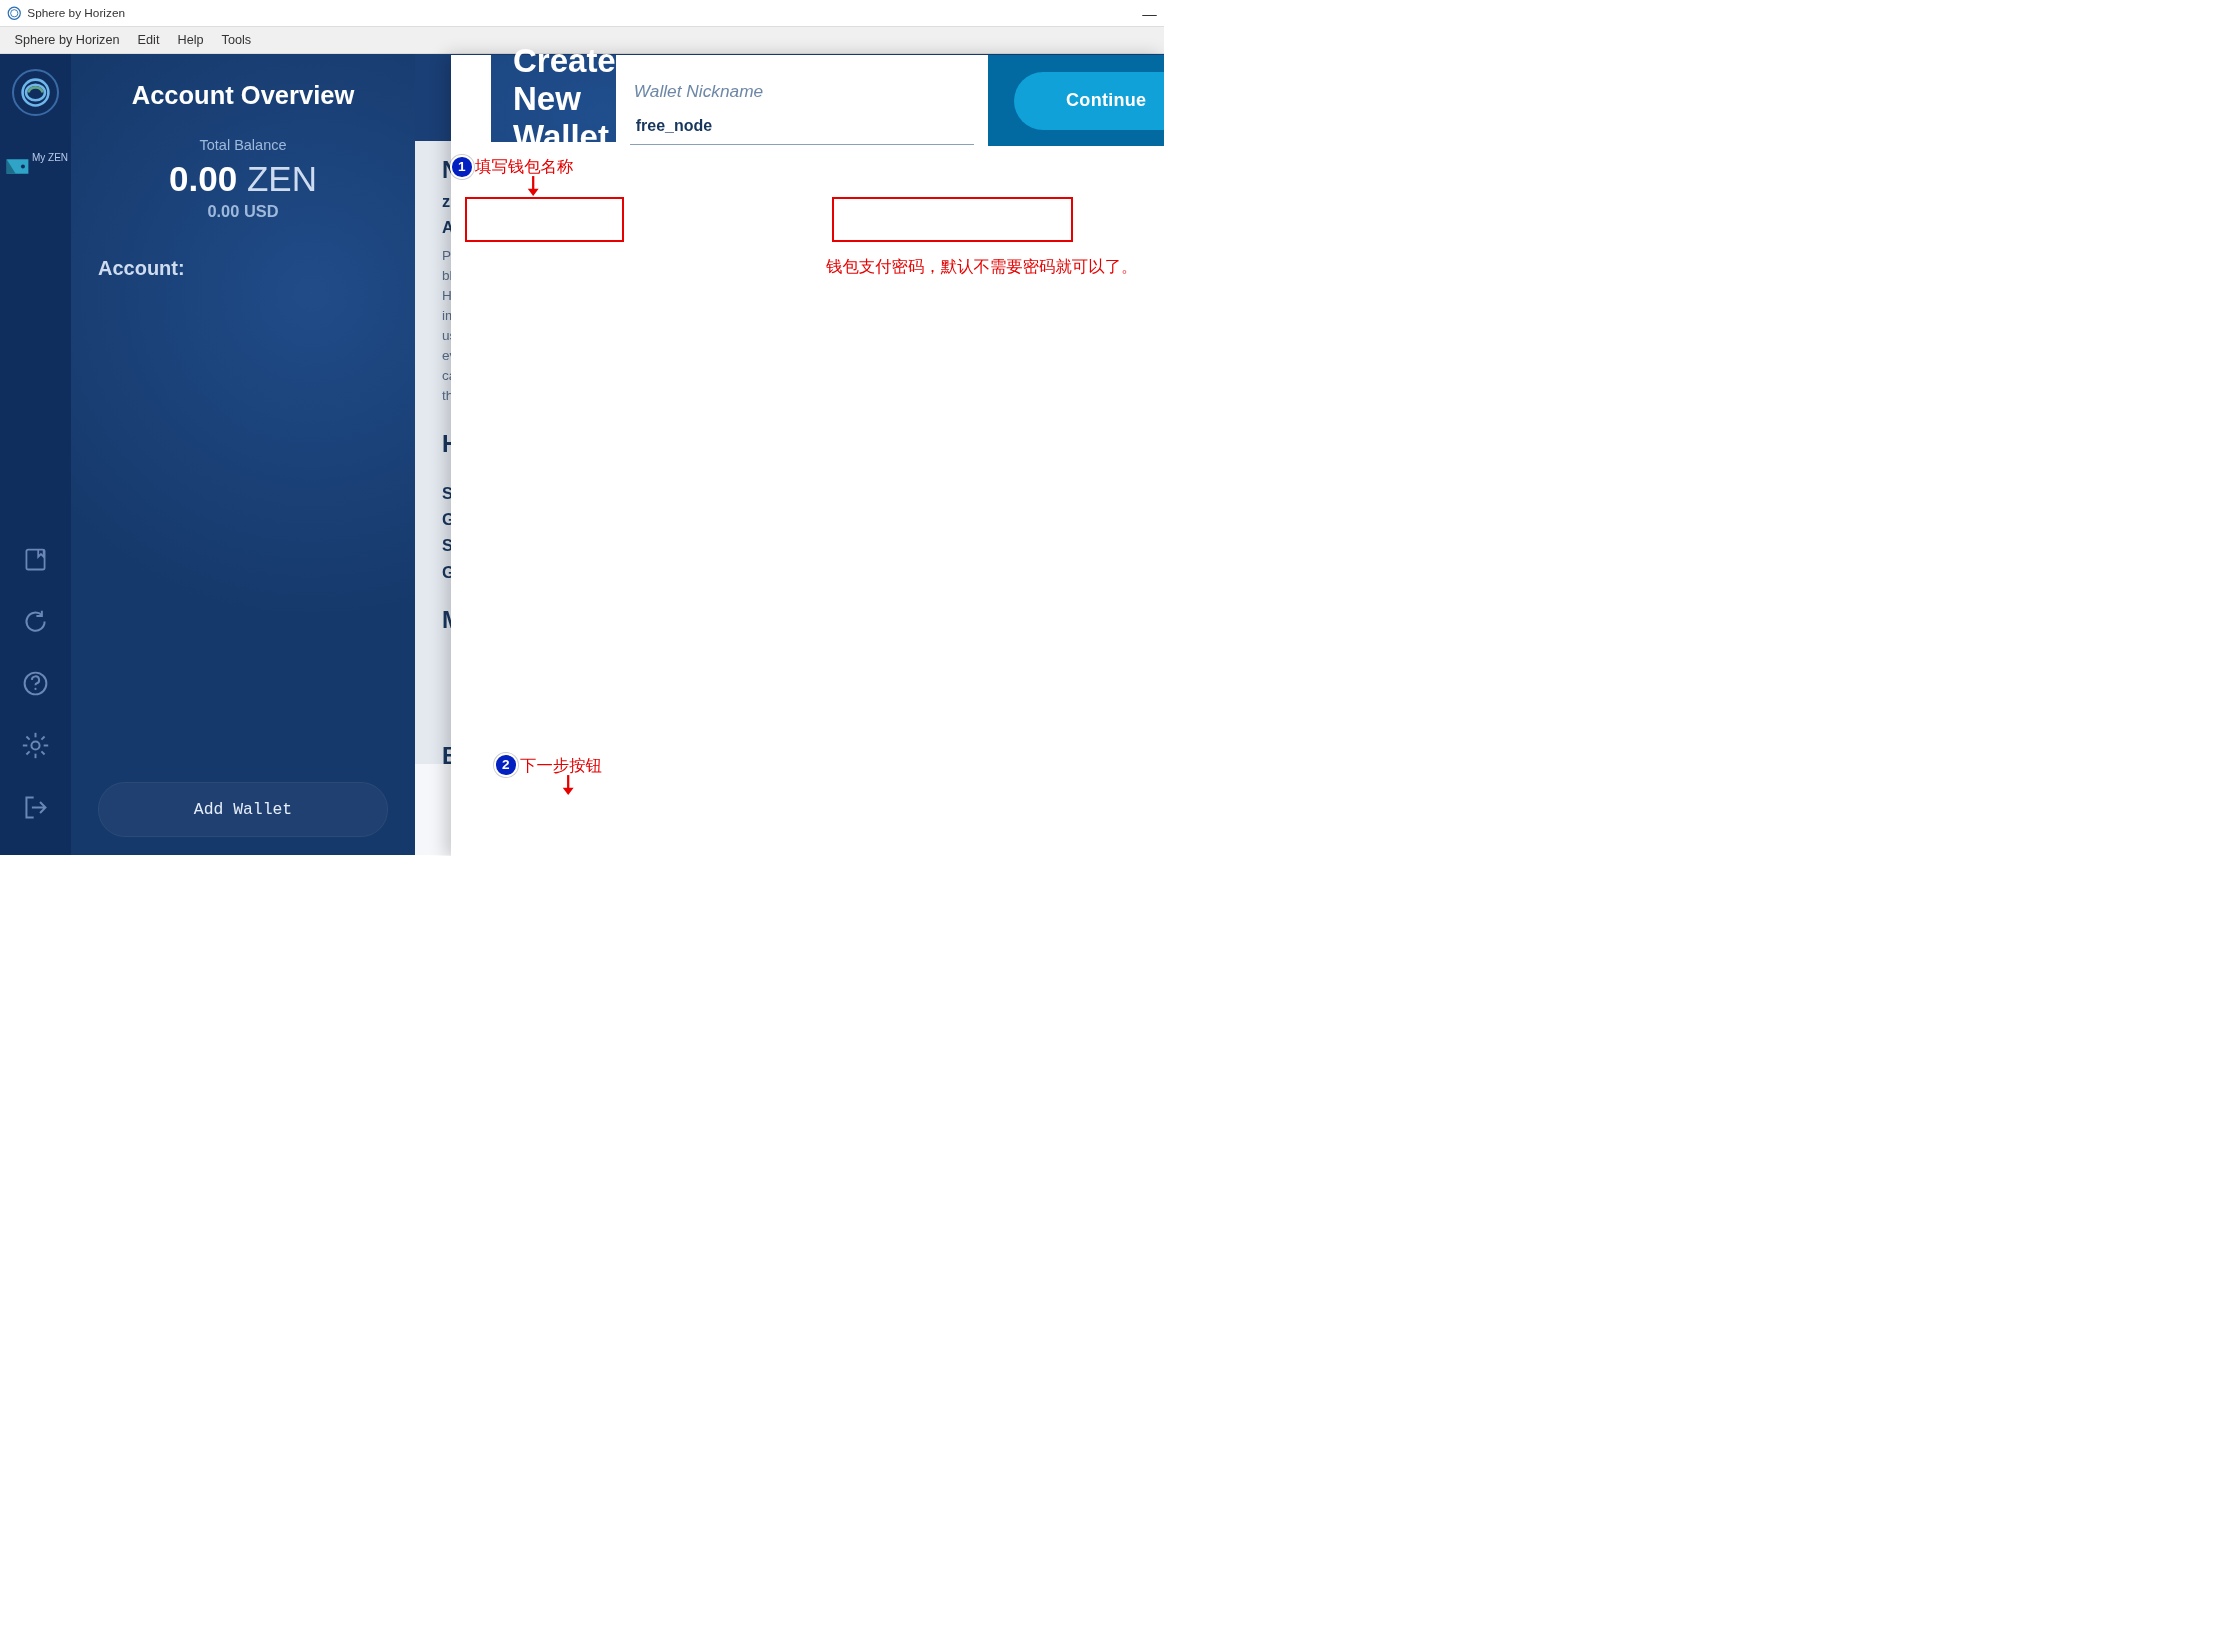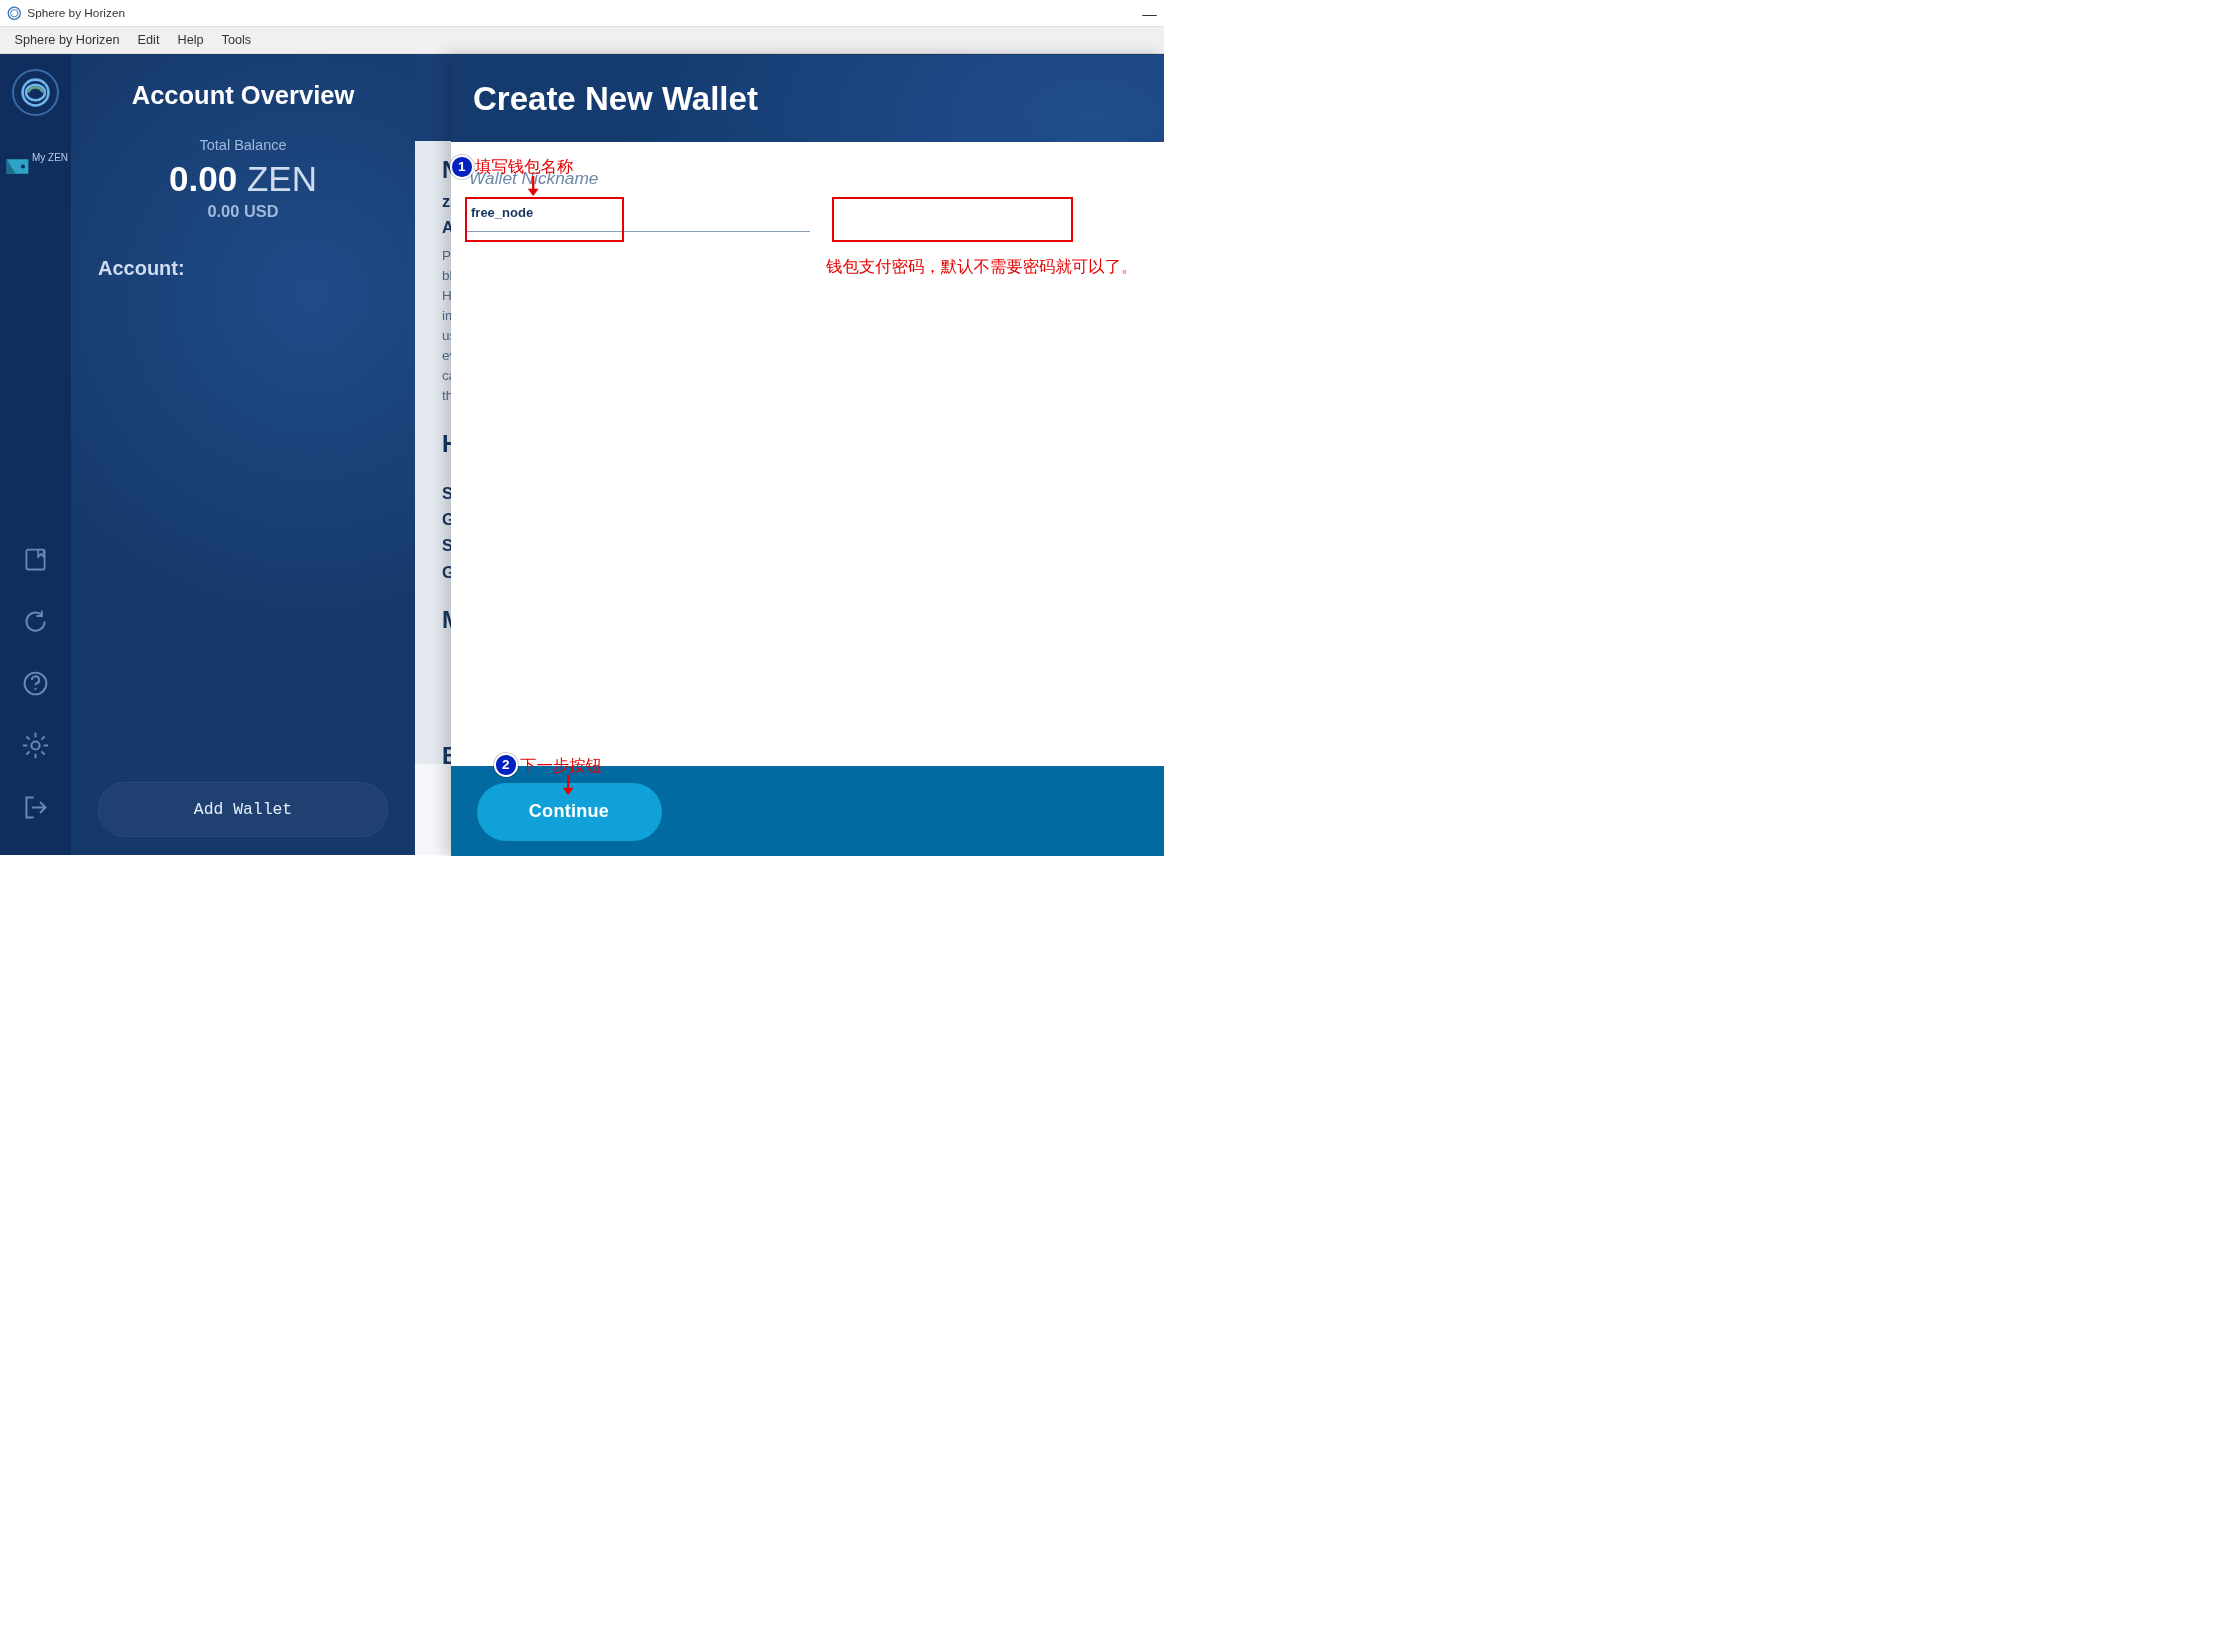--- a/index.html
+++ b/index.html
@@ -40,28 +40,28 @@
     .content-bg { flex: 1; background: #e4e9f0; position: relative; overflow: hidden; }
     .bg-header { height: 87px; background: #1a3f76; }
     .bg-body { padding: 12.7px 27px; color: #17365e; }
     .bg-body .heading-lg { font-size: 23.6px; font-weight: 700; margin-top: 3.6px; color: #17365e; }
     .bg-body .subhead { font-size: 16.4px; font-weight: 700; margin-top: 7.3px; color: #17365e; }
     .bg-body .para { font-size: 13.6px; color: #566d8a; line-height: 20px; margin-top: 9px; max-width: 55px; overflow: hidden; }
     .bg-body .row { margin-top: 25.5px; }
     .bg-bottom { position: absolute; bottom: 0; left: 0; right: 0; height: 91px; background: #f5f7fa; }
 
     
-    .modal { position: absolute; left: 451px; top: 55px; width: 713px; height: 802px; background: #fff; box-shadow: -5.5px 0 16.4px rgba(0,0,0,0.2); display: flex; flex-direction: column; }
+    .modal { position: absolute; left: 451px; top: 55px; width: 713px; height: 802px; background: #fff; box-shadow: -5.5px 0 16.4px rgba(0,0,0,0.2); display: flex; flex-direction: row; padding-left: 40px; }
     .modal-header { height: 87px; background: #143a6e; background-image: radial-gradient(ellipse 818px 455px at 90% 70%, rgba(44,98,171,0.5), rgba(20,58,110,0) 60%); display: flex; align-items: center; padding-left: 22px; }
     .modal-header h2 { color: #fff; font-size: 33px; font-weight: 800; }
     .modal-body { flex: 1; padding: 25.5px 0 0 14.5px; position: relative; }
     .form-row { display: flex; gap: 14.5px; }
     .form-col { display: flex; flex-direction: column; }
     .form-label { color: #6c87a7; font-size: 17.3px; margin-bottom: 5.5px; padding-left: 3.6px; font-style: italic; }
-    .nickname-input { width: 344px; height: 38px; font-size: 13px; font-weight: 700; color: #17365e; border: none; border-bottom: 1.4px solid #8a9fb8; padding: 1.8px 5.5px; outline: none; }
+    .nickname-input { width: 344px; height: 38px; font-size: 16px; font-weight: 700; color: #17365e; border: none; border-bottom: 1.4px solid #8a9fb8; padding: 1.8px 5.5px; outline: none; }
     .pw-select { position: relative; width: 331px; height: 38px; border: none; border-bottom: 1.4px solid #8a9fb8; display: flex; align-items: center; padding: 0 7.3px; cursor: pointer; }
     .pw-select .value { font-size: 19px; font-weight: 700; color: #17365e; }
     .pw-select .chev { position: absolute; right: -1.8px; top: 9px; color: #17365e; }
 
     .modal-footer { height: 91px; background: #0369a1; display: flex; align-items: center; padding-left: 25.5px; }
     .continue-btn { width: 185px; height: 58px; border-radius: 29px; background: #0fa1d8; color: #fff; border: none; font-size: 18px; font-weight: 700; letter-spacing: 0.3px; cursor: pointer; }
 
     
     .ann-box { position: absolute; border: 2.7px solid #e60000; pointer-events: none; }
     .ann-text { position: absolute; color: #e60000; font-size: 16.4px; font-family: "SimSun","Songti SC",serif; pointer-events: none; white-space: nowrap; }

